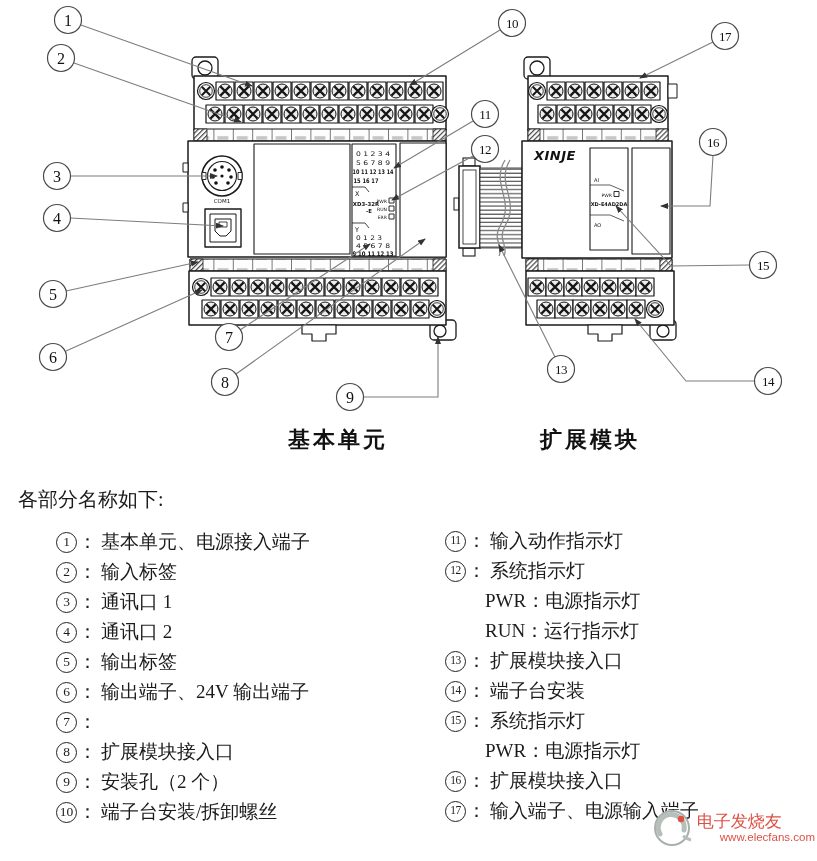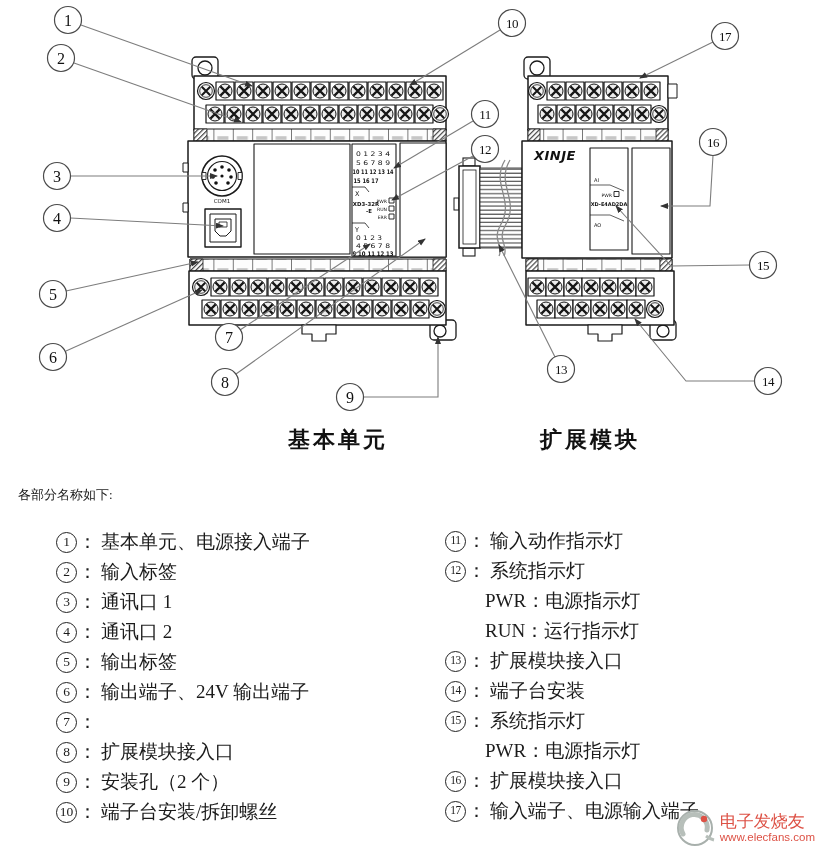--- a/index.html
+++ b/index.html
@@ -1,35 +1,35 @@
 <!DOCTYPE html>
 <html><head>
 <meta charset="utf-8">
 <style>
   html,body{margin:0;padding:0;background:#fff;}
   #page{position:relative;width:817px;height:861px;background:#ffffff;overflow:hidden;
         font-family:"Liberation Serif", serif;color:#1b1b1b;}
   svg{display:block;}
   svg text{font-family:"DejaVu Sans", sans-serif;fill:#111;}
   svg text.serif{font-family:"Liberation Serif", serif;}
-  .legend-intro{position:absolute;left:18px;top:486px;font-size:13px;}
+  .legend-intro{position:absolute;left:18px;top:486px;font-size:20px;}
   .lcol{position:absolute;}
   .lcol.left{left:56px;top:527px;}
   .lcol.right{left:445px;top:526px;}
   .lrow{height:30px;display:flex;align-items:center;font-size:19px;white-space:nowrap;}
   .cnum{box-sizing:border-box;flex:0 0 auto;width:21px;height:21px;border:1.4px solid #222;
         border-radius:50%;display:flex;align-items:center;justify-content:center;
         font-size:13.5px;line-height:1;margin-right:1px;}
   .lcol.right .cnum{font-size:11.5px;letter-spacing:-0.5px;}
   .colon{margin:0 4px 0 0;}
   .lrow.sub{padding-left:40px;}
   .watermark{position:absolute;right:2px;top:806px;display:flex;align-items:center;gap:3px;}
   .wm-text{line-height:1.05;}
   .wm-brand{font-size:17px;font-weight:normal;color:#dd5145;font-family:"Liberation Sans",sans-serif;}
-  .wm-url{font-size:11.5px;color:#dd5145;font-family:"Liberation Sans",sans-serif;}
+  .wm-url{font-size:11.5px;color:#dd5145;font-family:"Liberation Sans",sans-serif;margin-left:23px;}
 </style>
 </head>
 <body>
 
 <div id="page">
 
   <svg width="817" height="483" viewBox="0 0 817 483">
     <defs>
       <marker id="arr" markerWidth="9" markerHeight="8" refX="7" refY="3" orient="auto" markerUnits="userSpaceOnUse">
         <path d="M0,0 L8,3 L0,6 z" fill="#333"></path>

